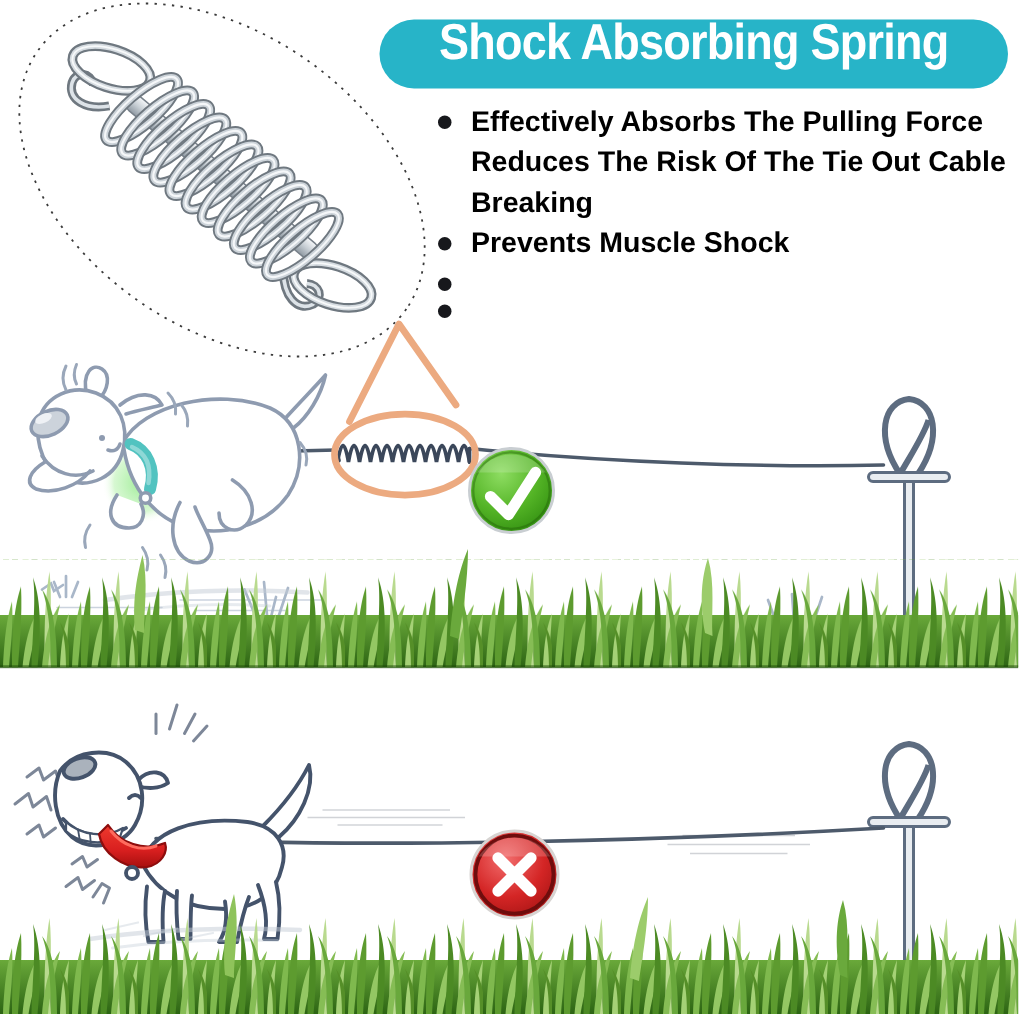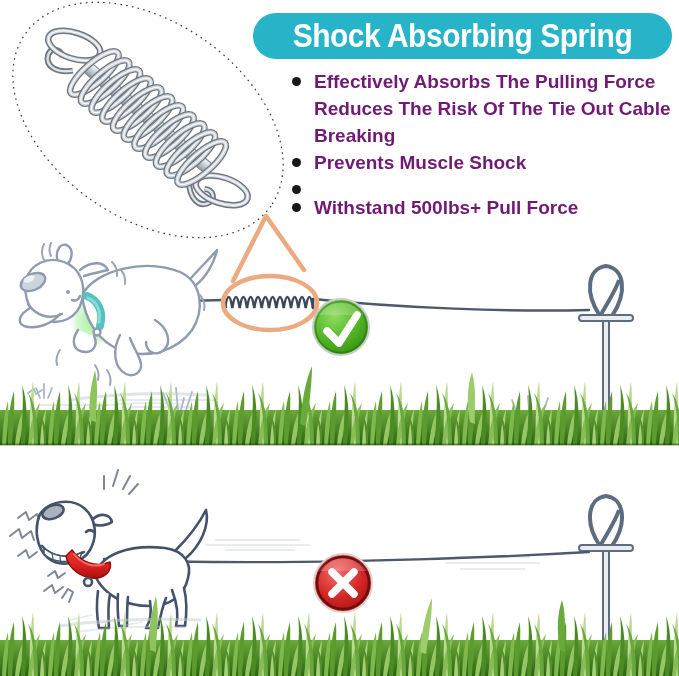--- a/index.html
+++ b/index.html
@@ -1,27 +1,27 @@
 <!DOCTYPE html>
 <html><head>
 <meta charset="utf-8">
 <style>
   html,body{margin:0;padding:0;background:#fff;}
   #stage{position:relative;width:679px;height:676px;background:#fff;overflow:hidden;
          font-family:"Liberation Sans",sans-serif;}
   #art{position:absolute;left:0;top:0;z-index:1;}
   .banner{position:absolute;left:253px;top:13px;width:419px;height:46px;z-index:3;
-          background:#27b4c8;border-radius:24px;display:flex;align-items:center;justify-content:center;}
+          background:#27b4c8;border-radius:24px;display:flex;justify-content:center;}
   .banner span{color:#fff;font-weight:700;font-size:30px;letter-spacing:-.5px;
                transform:scaleY(1.12);white-space:nowrap;}
   .features{position:absolute;left:292px;top:68px;width:380px;z-index:3;
             list-style:none;margin:0;padding:0;}
   .feat{display:flex;align-items:flex-start;}
   .dot{flex:0 0 auto;width:9px;height:9px;border-radius:50%;background:#17181c;margin:9px 13px 0 0;}
-  .ftext{color:#701a75;font-size:19px;line-height:27px;font-weight:700;}
+  .ftext{color:#000000;font-size:19px;line-height:27px;font-weight:700;}
 </style>
 </head>
 <body>
 
 <div id="stage">
 
   <svg id="art" width="679" height="676" viewBox="0 0 679 676">
     <defs>
       <linearGradient id="steel" x1="0" y1="0" x2="0" y2="1">
         <stop offset="0" stop-color="#f5f7f9"></stop>
@@ -289,17 +289,16 @@
     </li>
     <li class="feat">
       <span class="dot"></span>
       <span class="ftext">Prevents Muscle Shock</span>
     </li>
     <li class="feat">
       <span class="dot"></span>
     </li>
     <li class="feat">
       <span class="dot"></span>
-      <span class="ftext">Withstand 500lbs+ Pull Force</span>
     </li>
   </ul>
 
 </div>
 
 </body></html>

